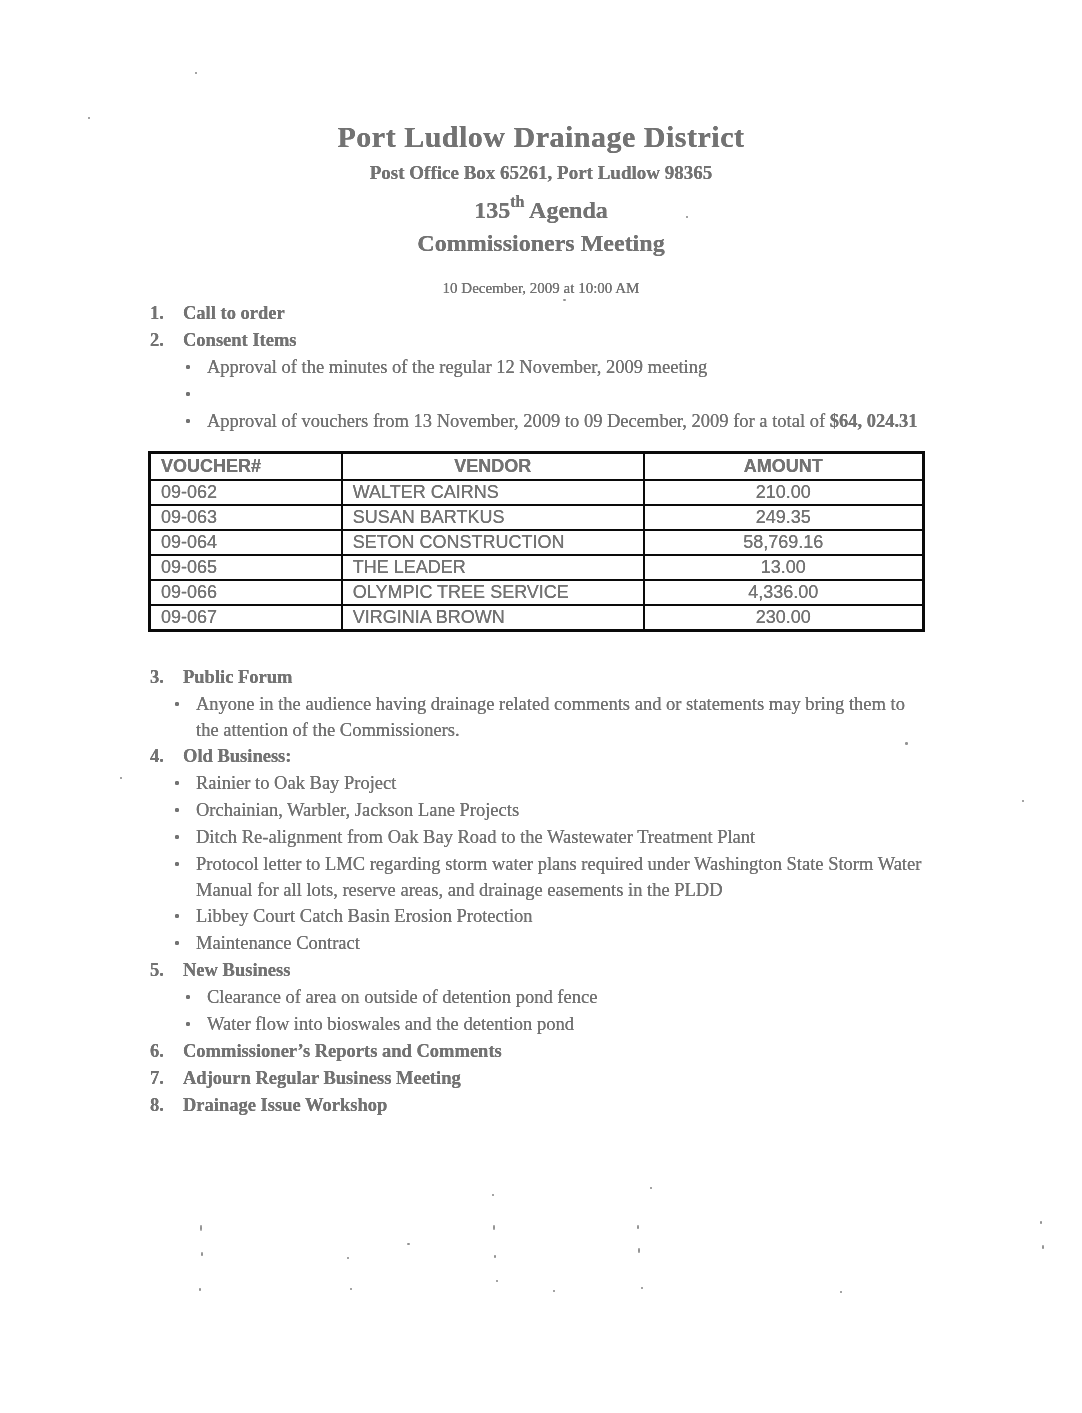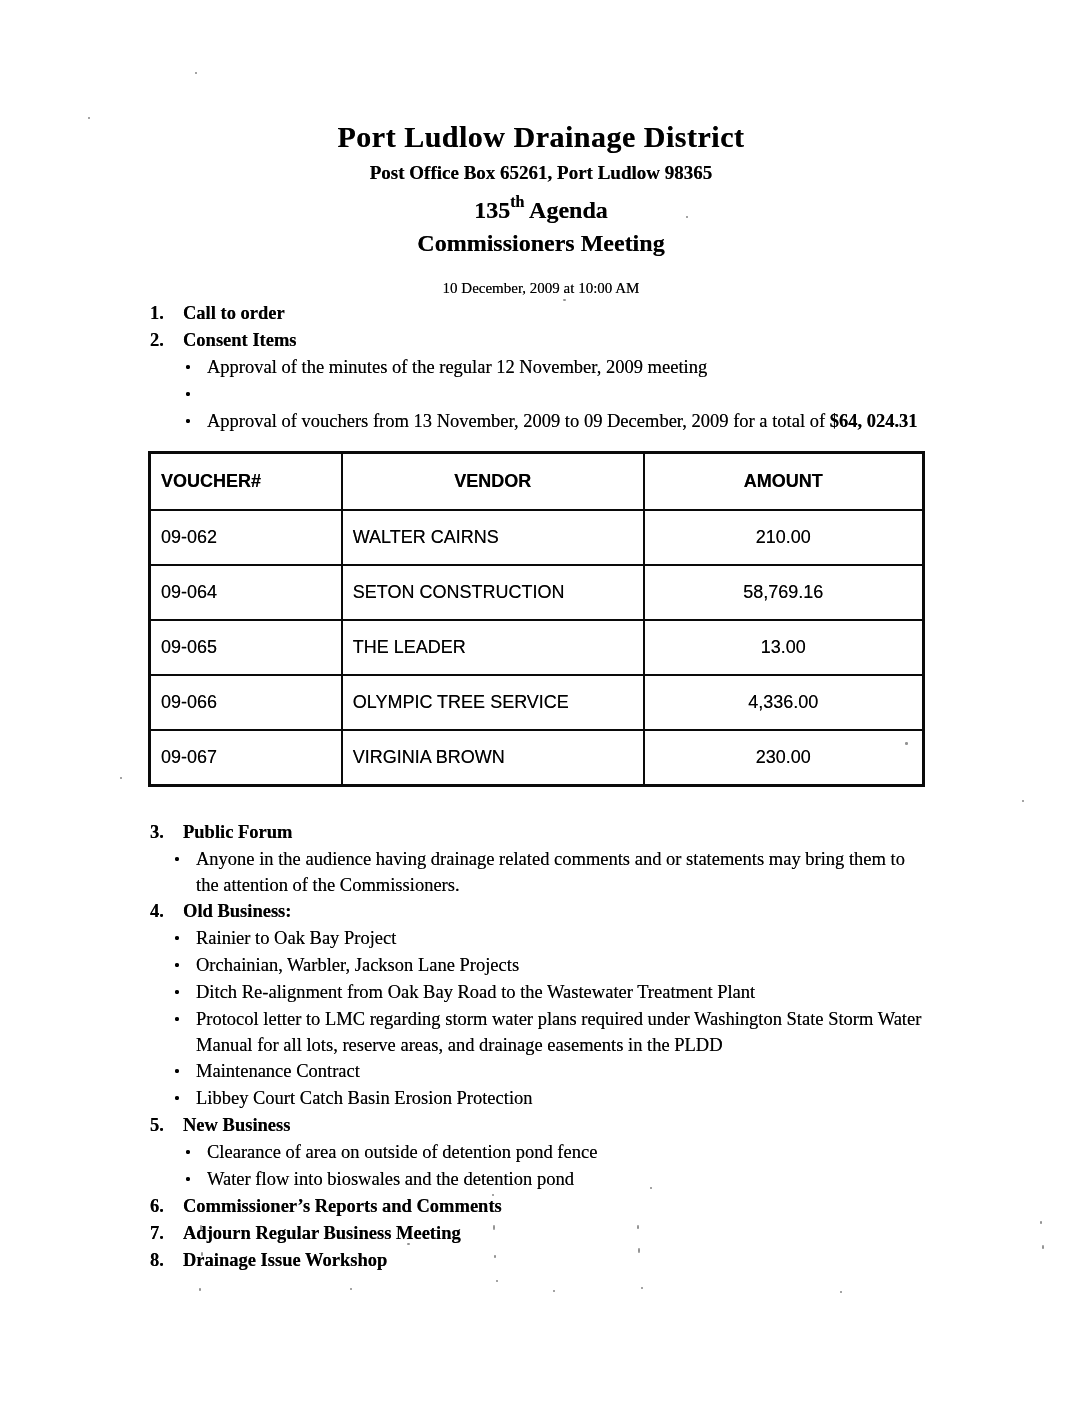--- a/index.html
+++ b/index.html
@@ -3,21 +3,21 @@
 <meta charset="utf-8">
 <style>
   html, body { margin: 0; padding: 0; background: #e8e8e8; }
   .page {
     position: relative;
     width: 1082px;
     height: 1413px;
     background: #ffffff;
     overflow: hidden;
     font-family: "Liberation Serif", serif;
-    color: #000000;
+    color: #737373;
     text-shadow: 0 0 0.5px rgba(0,0,0,0.65);
   }
   
   .doc-header { text-align: center; padding-top: 120px; }
   .doc-title   { font-size: 30px; line-height: 34px; font-weight: bold; letter-spacing: 0.5px; }
   .doc-address { font-size: 19px; line-height: 22px; font-weight: bold; margin-top: 8px; }
   .doc-agenda  { font-size: 24px; line-height: 30px; font-weight: bold; margin-top: 5px; }
   .doc-agenda sup { font-size: 16px; position: relative; top: -2px; }
   .doc-meeting { font-size: 24px; line-height: 30px; font-weight: bold; margin-top: 3px; }
   .doc-datetime{ font-size: 15px; line-height: 24px; margin-top: 18px; }
@@ -36,21 +36,21 @@
   
   .voucher-table {
     border-collapse: collapse;
     margin: 16px 0 32px -2px;
     font-family: "Liberation Sans", sans-serif;
     border: 3px solid #0a0a0a;
   }
   .voucher-table th, .voucher-table td {
     border: 2px solid #0a0a0a;
     font-size: 18px;
-    padding: 16px 10px;
+    padding: 1px 10px;
     white-space: nowrap;
   }
   .voucher-table th { height: 23px; font-weight: bold; }
   .voucher-table td { height: 21px; font-weight: normal; }
   .col-voucher { width: 170px; text-align: left; }
   .col-vendor  { width: 280px; }
   .col-amount  { width: 258px; }
   th.col-vendor, th.col-amount { text-align: center; }
   td.cell-vendor { text-align: left; }
   td.cell-amount { text-align: center; }
@@ -102,20 +102,25 @@
           <th class="col-amount">AMOUNT</th>
         </tr>
       </thead>
       <tbody>
         <tr>
           <td class="col-voucher">09-062</td>
           <td class="cell-vendor">WALTER CAIRNS</td>
           <td class="cell-amount">210.00</td>
         </tr>
         <tr>
+          <td class="col-voucher">09-063</td>
+          <td class="cell-vendor">SUSAN BARTKUS</td>
+          <td class="cell-amount">249.35</td>
+        </tr>
+        <tr>
           <td class="col-voucher">09-064</td>
           <td class="cell-vendor">SETON CONSTRUCTION</td>
           <td class="cell-amount">58,769.16</td>
         </tr>
         <tr>
           <td class="col-voucher">09-065</td>
           <td class="cell-vendor">THE LEADER</td>
           <td class="cell-amount">13.00</td>
         </tr>
         <tr>
@@ -155,25 +160,25 @@
     <div class="bullet indent-b">
       <span class="glyph"></span>
       <span class="btext">Ditch Re-alignment from Oak Bay Road to the Wastewater Treatment Plant</span>
     </div>
     <div class="bullet indent-b">
       <span class="glyph"></span>
       <span class="btext">Protocol letter to LMC regarding storm water plans required under Washington State Storm Water Manual for all lots, reserve areas, and drainage easements in the PLDD</span>
     </div>
     <div class="bullet indent-b">
       <span class="glyph"></span>
+      <span class="btext">Libbey Court Catch Basin Erosion Protection</span>
+    </div>
+    <div class="bullet indent-b">
+      <span class="glyph"></span>
       <span class="btext">Maintenance Contract</span>
-    </div>
-    <div class="bullet indent-b">
-      <span class="glyph"></span>
-      <span class="btext">Libbey Court Catch Basin Erosion Protection</span>
     </div>
 
     <div class="agenda-item">
       <span class="num">5.</span>
       <span class="ititle">New Business</span>
     </div>
     <div class="bullet indent-a">
       <span class="glyph"></span>
       <span class="btext">Clearance of area on outside of detention pond fence</span>
     </div>

